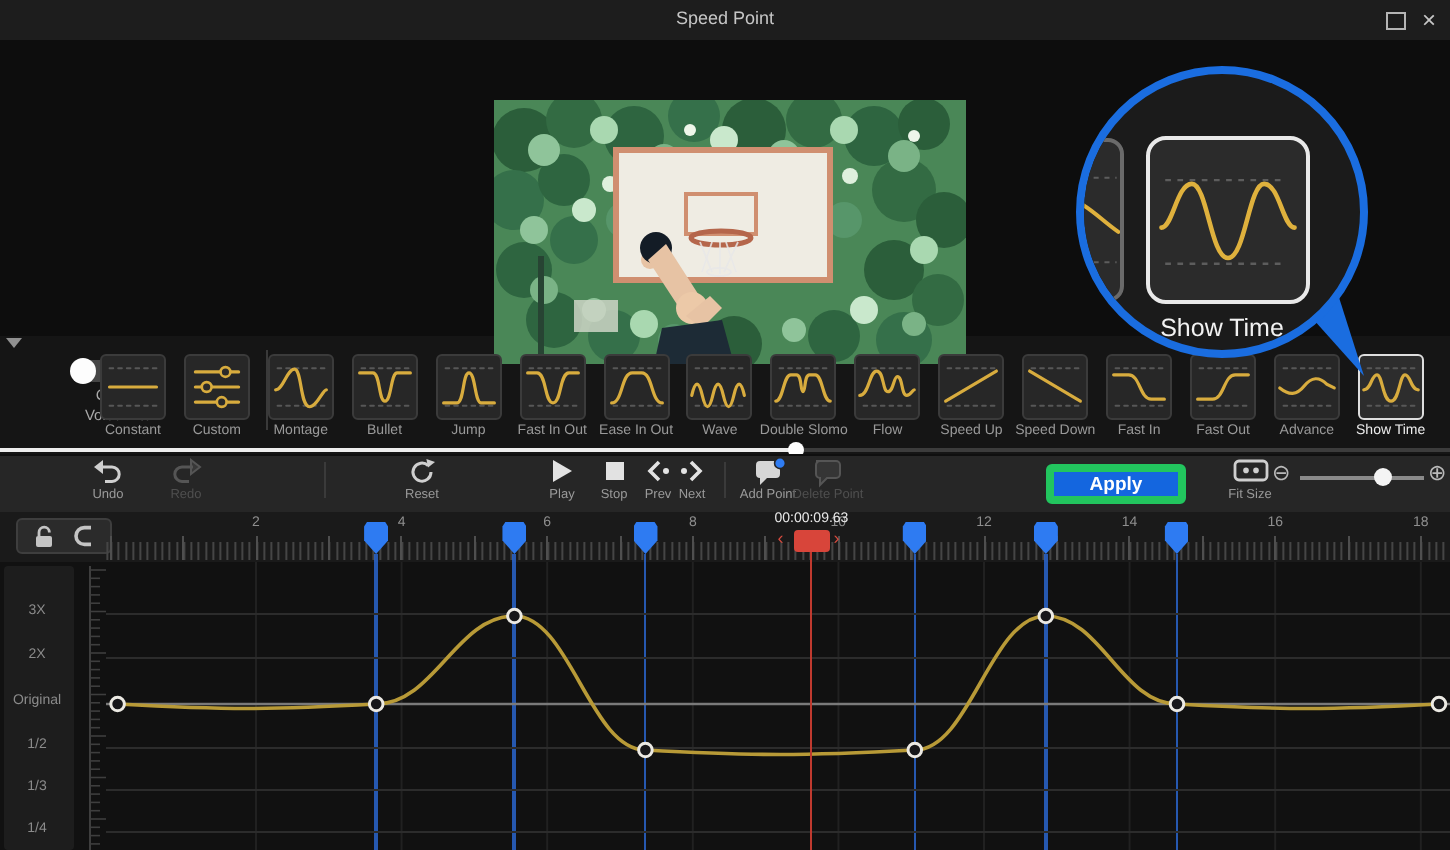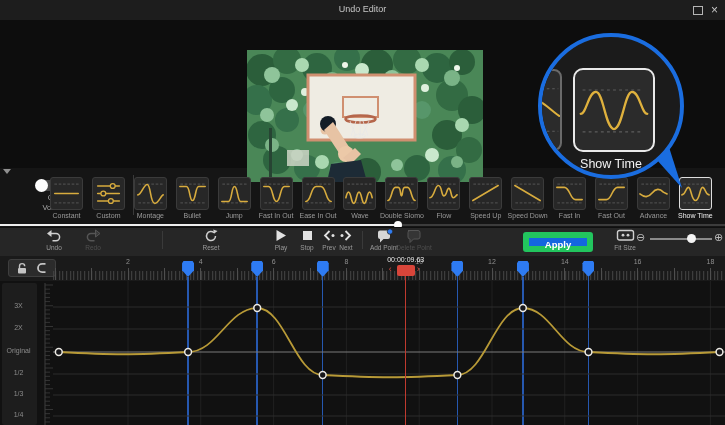--- a/index.html
+++ b/index.html
@@ -52,21 +52,21 @@
   .toolbar{position:absolute;left:0;top:227px;width:725px;height:29px;background:#262626;
            border-top:1px solid #0f0f0f;border-bottom:1px solid #0b0b0b;box-sizing:content-box;}
   .tool{position:absolute;top:229px;width:48px;text-align:center;z-index:2;}
   .tool .ticon{height:14px;}
   .tool .tlabel{display:block;font-size:6.5px;color:#9a9a9a;margin-top:1px;}
   .tool.dim svg *{stroke:#555;fill-opacity:.4;}
   .tool.dim .tlabel{color:#4f4f4f;}
   .tool svg{vertical-align:top;}
   .tdiv{position:absolute;top:231px;width:1px;height:18px;background:#3a3a3a;}
   .apply-btn{position:absolute;left:523px;top:232px;width:70px;height:20px;background:#1466df;
-             border:6px solid #22c55e;border-radius:3px;color:#fff;font-size:9.5px;font-weight:bold;
+             border:4px solid #22c55e;border-radius:3px;color:#fff;font-size:9.5px;font-weight:bold;
              font-family:inherit;}
   .fs-minus,.fs-plus{position:absolute;top:231px;font-size:11px;color:#b9b9b9;line-height:12px;}
   .fs-track{position:absolute;left:650px;top:238px;width:62px;height:1.5px;background:#8a8a8a;}
   .fs-knob{position:absolute;left:687px;top:234px;width:9px;height:9px;border-radius:50%;background:#f4f4f4;}
   
   .ruler-bg{position:absolute;left:0;top:256px;width:725px;height:25px;background:#1a1a1a;}
   .lockbox{position:absolute;left:8px;top:259px;width:46px;height:16px;background:#2b2b2b;border:1px solid #3e3e3e;
            border-radius:3px;display:flex;align-items:center;justify-content:space-evenly;}
   .rminor{position:absolute;left:53px;top:271px;width:672px;height:9px;
           background:repeating-linear-gradient(90deg,#454545 0 1px,transparent 1px 3.64px);
@@ -84,21 +84,21 @@
   .ystrip{position:absolute;left:2px;top:283px;width:35px;height:142px;background:#1d1d1d;border-radius:2px;}
   .ylab{position:absolute;width:33px;text-align:center;font-size:7px;color:#8b8b8b;z-index:2;}
   .plot{position:absolute;z-index:2;}
 </style>
 </head>
 <body>
 
 <div id="app">
 
   <div class="titlebar">
-    <span class="tb-title">Undo Editor</span>
+    <span class="tb-title">Speed Point</span>
     <div class="tb-max"></div>
     <span class="tb-close">×</span>
   </div>
 
   <div class="preview-strip">
     <svg class="video" viewBox="0 0 236 132">
       <rect width="236" height="132" fill="#4a8757"></rect>
       <g>
         <circle cx="15" cy="20" r="16" fill="#2b5e3a"></circle>
           <circle cx="40" cy="10" r="14" fill="#336b43"></circle>

